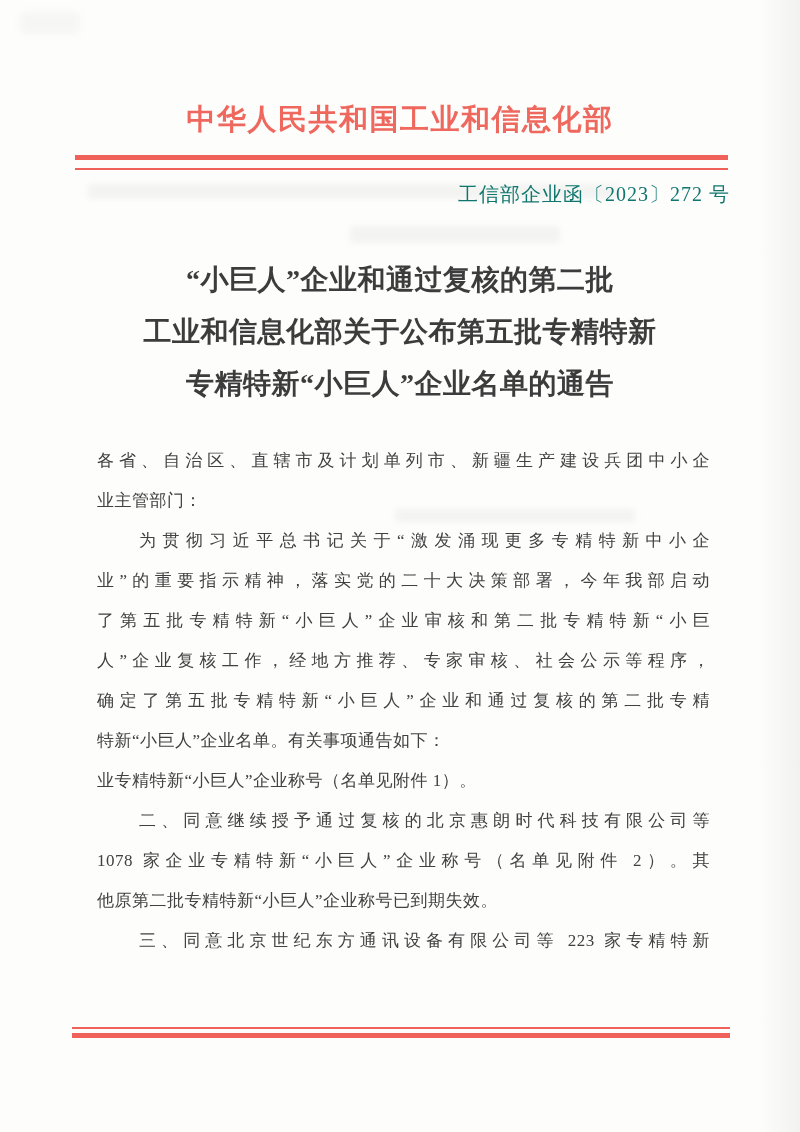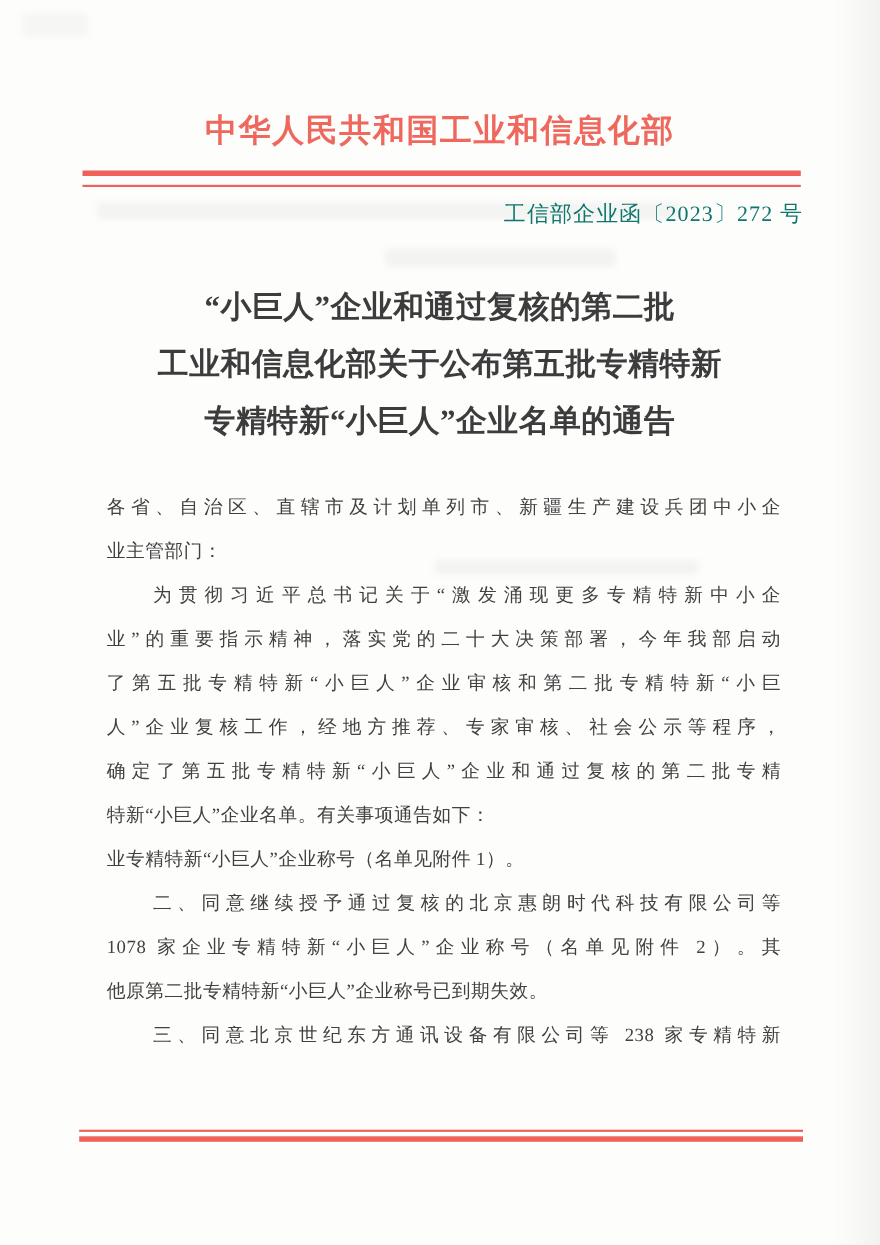--- a/index.html
+++ b/index.html
@@ -116,20 +116,20 @@
     <div class="bline indent fill">为贯彻习近平总书记关于“激发涌现更多专精特新中小企</div>
     <div class="bline fill">业”的重要指示精神，落实党的二十大决策部署，今年我部启动</div>
     <div class="bline fill">了第五批专精特新“小巨人”企业审核和第二批专精特新“小巨</div>
     <div class="bline fill">人”企业复核工作，经地方推荐、专家审核、社会公示等程序，</div>
     <div class="bline fill">确定了第五批专精特新“小巨人”企业和通过复核的第二批专精</div>
     <div class="bline">特新“小巨人”企业名单。有关事项通告如下：</div>
     <div class="bline">业专精特新“小巨人”企业称号（名单见附件 1）。</div>
     <div class="bline indent fill">二、同意继续授予通过复核的北京惠朗时代科技有限公司等</div>
     <div class="bline fill">1078 家企业专精特新“小巨人”企业称号（名单见附件 2）。其</div>
     <div class="bline">他原第二批专精特新“小巨人”企业称号已到期失效。</div>
-    <div class="bline indent fill">三、同意北京世纪东方通讯设备有限公司等 238 家专精特新</div>
+    <div class="bline indent fill">三、同意北京世纪东方通讯设备有限公司等 223 家专精特新</div>
   </div>
 
   <div class="rule rule-bot-thin"></div>
   <div class="rule rule-bot-thick"></div>
 
   <div class="edge-shade"></div>
 </div>
 
 </body></html>

